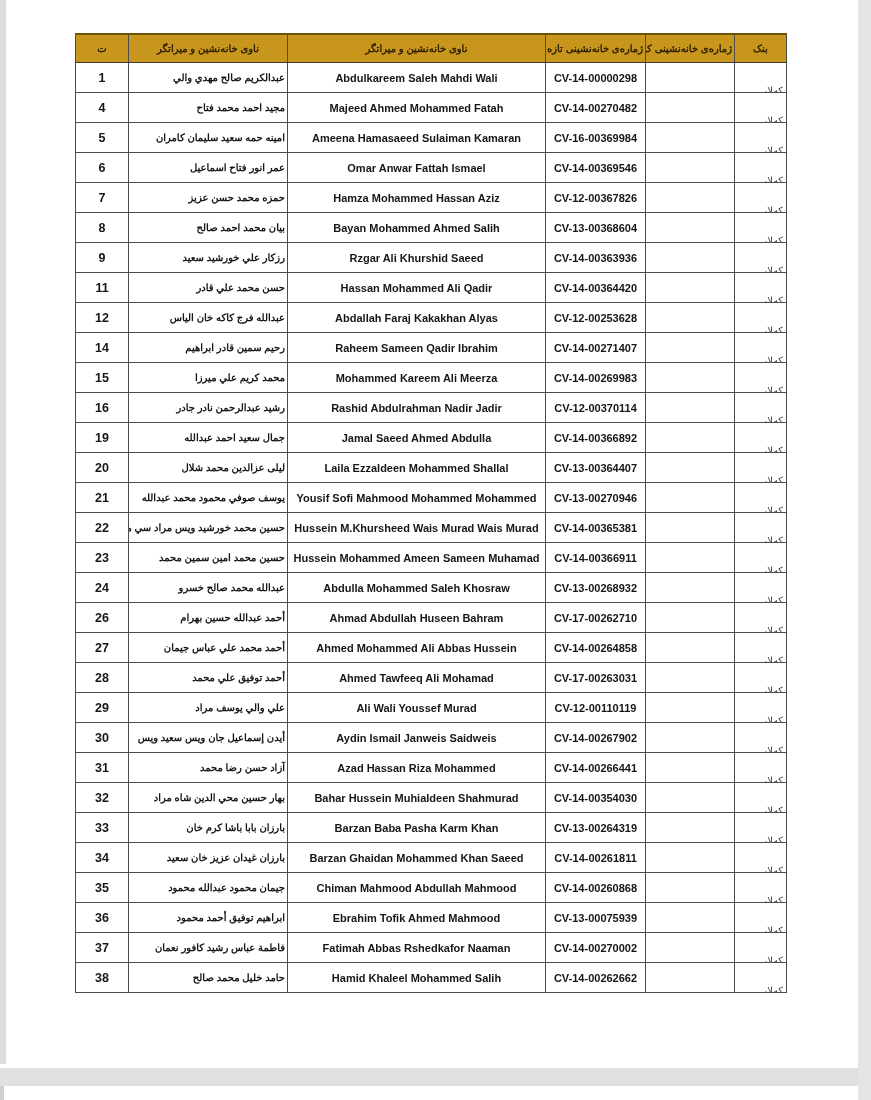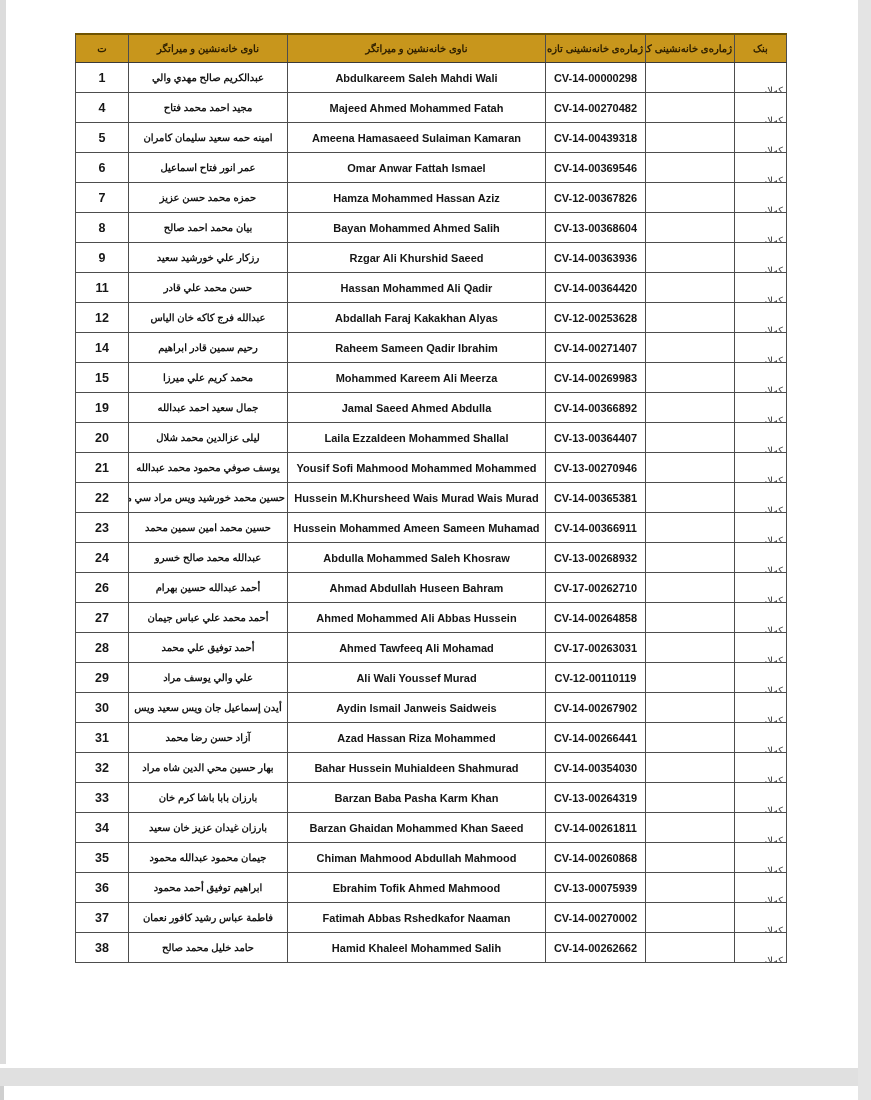--- a/index.html
+++ b/index.html
@@ -35,21 +35,21 @@
     height:27px;
     color:#2f2000;
     font-weight:bold;
     font-size:10px;
     text-align:center;
     direction:rtl;
   }
   table.pension td { height:29px; vertical-align:middle; color:#161616; }
 
   td.c-no      { font-weight:bold; font-size:12.5px; text-align:center; }
-  td.c-name_ar { font-weight:bold; font-size:10px;   text-align:center; direction:rtl; }
+  td.c-name_ar { font-weight:bold; font-size:10px;   text-align:right; direction:rtl; }
   td.c-name_en { font-weight:bold; font-size:11px;   text-align:center; }
   td.c-new_no  { font-weight:bold; font-size:11px;   text-align:center; }
   td.c-old_no  { }
   td.c-bank    { position:relative; }
   td.c-bank .bank-val {
     position:absolute; bottom:-4px; right:3px;
     font-size:10px; font-weight:normal; color:#3a3a3a;
     direction:rtl; background:transparent; line-height:1;
   }
 </style>
@@ -98,21 +98,21 @@
         <td class="c-new_no">CV-14-00270482</td>
         <td class="c-old_no"></td>
         <td class="c-bank">
           <span class="bank-val">كەلار</span>
         </td>
       </tr>
       <tr>
         <td class="c-no">5</td>
         <td class="c-name_ar">امينه حمه سعيد سليمان كامران</td>
         <td class="c-name_en">Ameena Hamasaeed Sulaiman Kamaran</td>
-        <td class="c-new_no">CV-14-00439318</td>
+        <td class="c-new_no">CV-16-00369984</td>
         <td class="c-old_no"></td>
         <td class="c-bank">
           <span class="bank-val">كەلار</span>
         </td>
       </tr>
       <tr>
         <td class="c-no">6</td>
         <td class="c-name_ar">عمر انور فتاح اسماعيل</td>
         <td class="c-name_en">Omar Anwar Fattah Ismael</td>
         <td class="c-new_no">CV-14-00369546</td>
@@ -185,20 +185,30 @@
         <td class="c-no">15</td>
         <td class="c-name_ar">محمد كريم علي ميرزا</td>
         <td class="c-name_en">Mohammed Kareem Ali Meerza</td>
         <td class="c-new_no">CV-14-00269983</td>
         <td class="c-old_no"></td>
         <td class="c-bank">
           <span class="bank-val">كەلار</span>
         </td>
       </tr>
       <tr>
+        <td class="c-no">16</td>
+        <td class="c-name_ar">رشيد عبدالرحمن نادر جادر</td>
+        <td class="c-name_en">Rashid Abdulrahman Nadir Jadir</td>
+        <td class="c-new_no">CV-12-00370114</td>
+        <td class="c-old_no"></td>
+        <td class="c-bank">
+          <span class="bank-val">كەلار</span>
+        </td>
+      </tr>
+      <tr>
         <td class="c-no">19</td>
         <td class="c-name_ar">جمال سعيد احمد عبدالله</td>
         <td class="c-name_en">Jamal Saeed Ahmed Abdulla</td>
         <td class="c-new_no">CV-14-00366892</td>
         <td class="c-old_no"></td>
         <td class="c-bank">
           <span class="bank-val">كەلار</span>
         </td>
       </tr>
       <tr>

